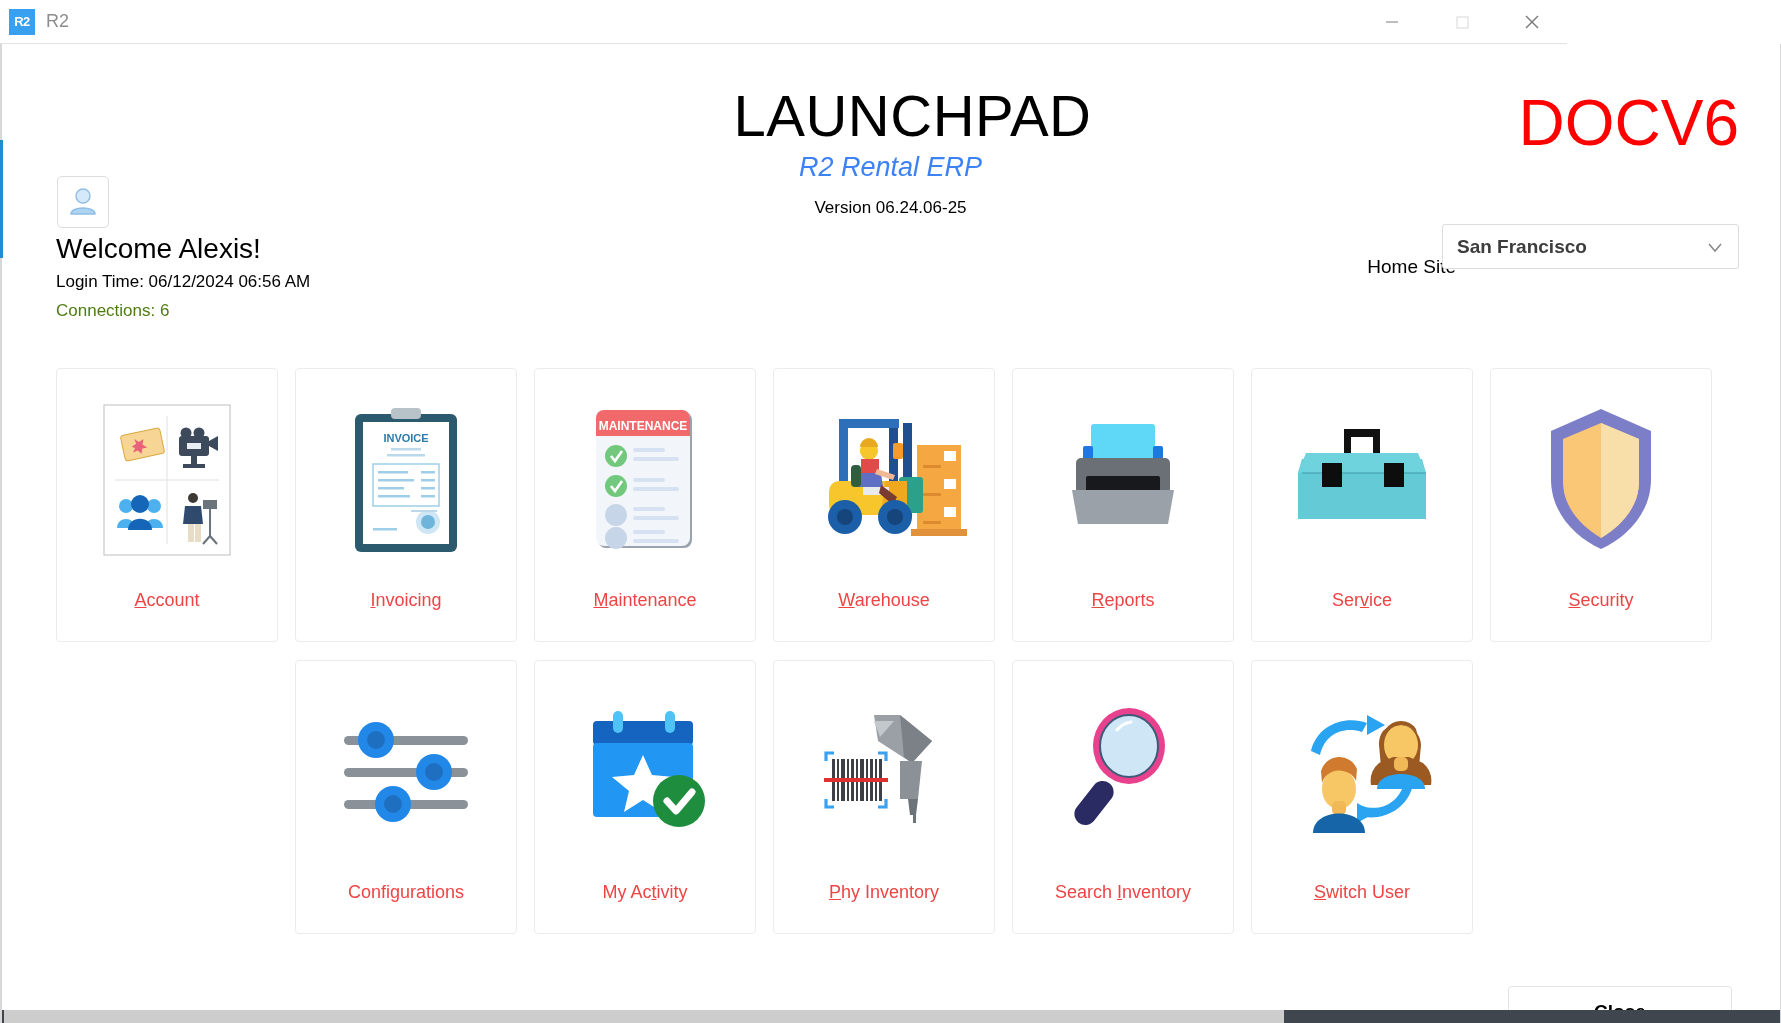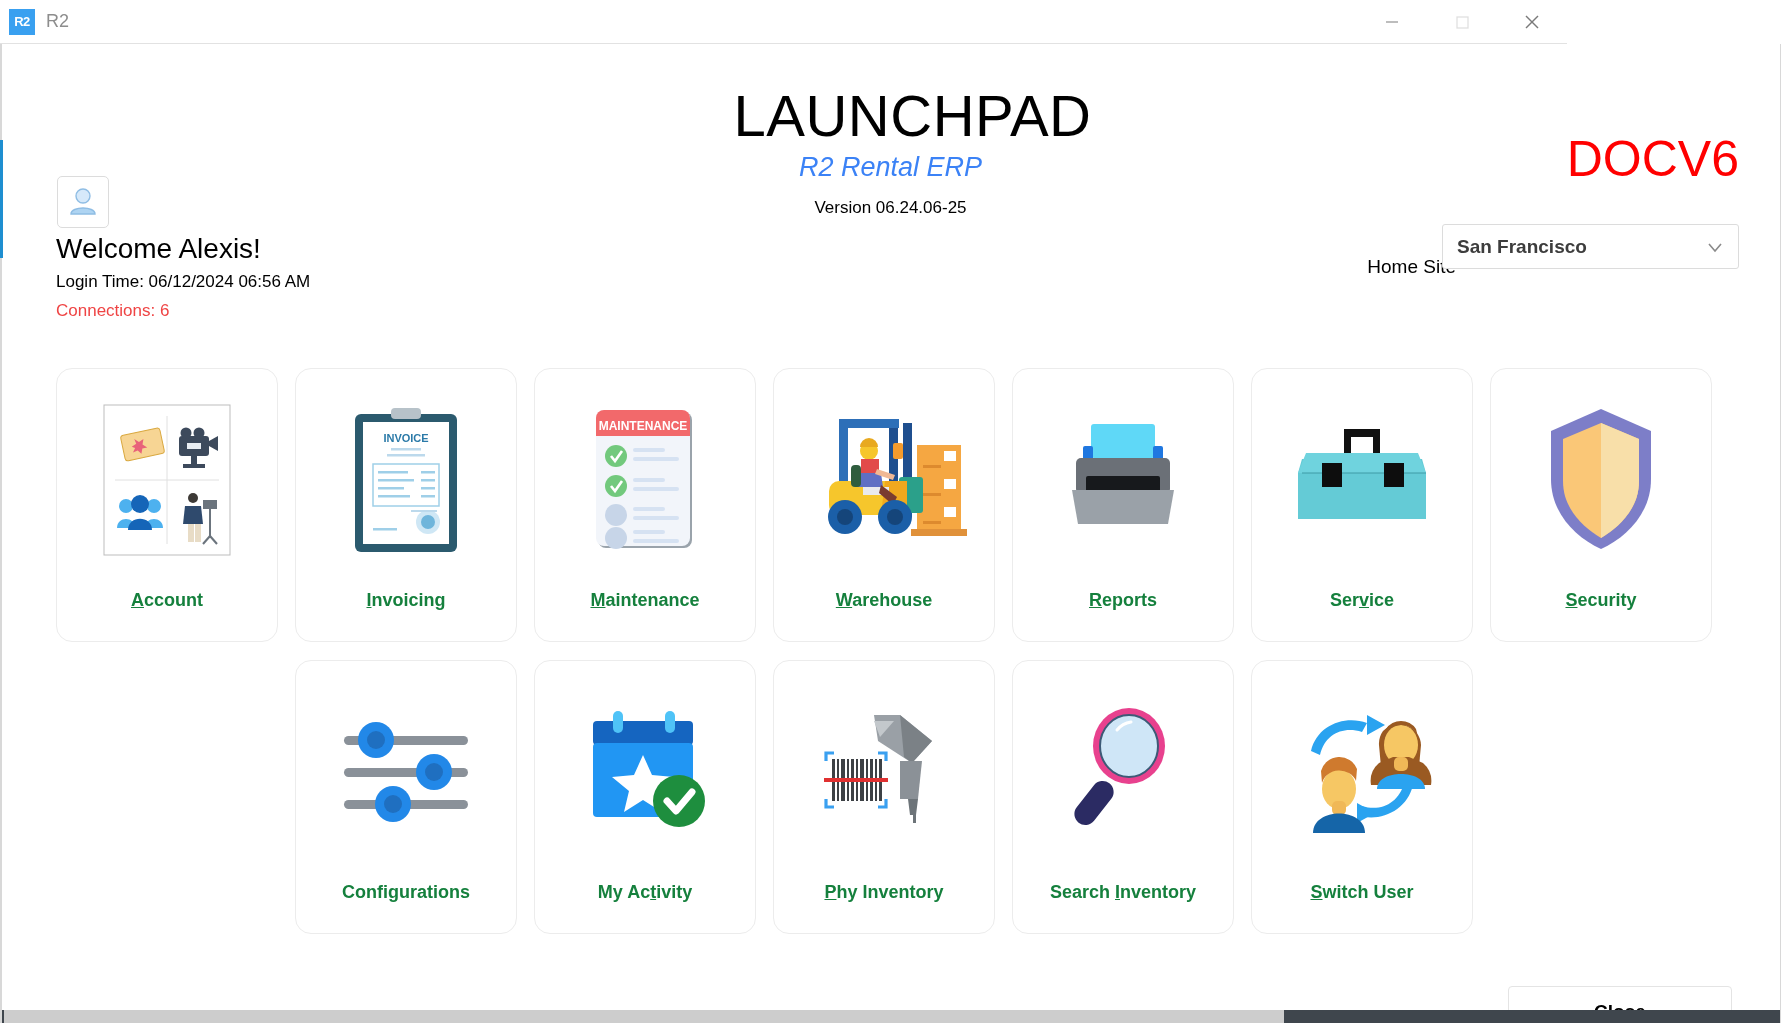--- a/index.html
+++ b/index.html
@@ -80,25 +80,24 @@
     font-style: italic;
   }
   .app-version {
     position: absolute; top: 198px; left: 0; width: 1781px;
     text-align: center;
     font-size: 17px;
     color: #000000;
   }
   .doc-badge {
     position: absolute; top: 86px; right: 42px;
-    font-size: 50px;
+    font-size: 64px;
     font-weight: normal;
     color: #ff0000;
     letter-spacing: 0px;
-    margin-top: 44px;
   }
 
   
   .avatar {
     position: absolute; left: 57px; top: 176px;
     width: 52px; height: 52px;
     border: 1px solid #dcdcdc;
     border-radius: 5px;
     background: #ffffff;
     display: flex; align-items: center; justify-content: center;
@@ -109,21 +108,21 @@
     color: #000000;
   }
   .login-time {
     position: absolute; left: 56px; top: 272px;
     font-size: 17px;
     color: #000000;
   }
   .connections {
     position: absolute; left: 56px; top: 301px;
     font-size: 17px;
-    color: #ef4444;
+    color: #4d7c0f;
   }
 
   
   .homesite-label {
     position: absolute; right: 325px; top: 256px;
     font-size: 19px;
     color: #000000;
   }
   .homesite-select {
     position: absolute; right: 42px; top: 224px;
@@ -144,35 +143,35 @@
   
   .grid {
     position: absolute; left: 56px; top: 368px;
     width: 1676px;
   }
   .row { display: flex; gap: 17px; }
   .row.row2 { margin-top: 18px; margin-left: 239px; }
   .tile {
     width: 222px; height: 274px;
     border: 1px solid #ececec;
-    border-radius: 16px;
+    border-radius: 4px;
     background: #ffffff;
     display: flex; flex-direction: column;
     align-items: center;
     cursor: pointer;
   }
   .tile-icon {
     flex: 1;
     display: flex; align-items: center; justify-content: center;
     width: 100%;
   }
   .tile-icon svg { display: block; }
   .tile-label {
-    font-size: 18px; font-weight: bold;
-    color: #15803d;
+    font-size: 18px; font-weight: normal;
+    color: #ef4444;
     margin-bottom: 30px;
     white-space: nowrap;
   }
   .tile-label u { text-decoration: underline; }
 
   
   .close-btn {
     position: absolute; left: 1508px; top: 986px;
     width: 224px; height: 52px;
     border: 1px solid #e4e4e4;

